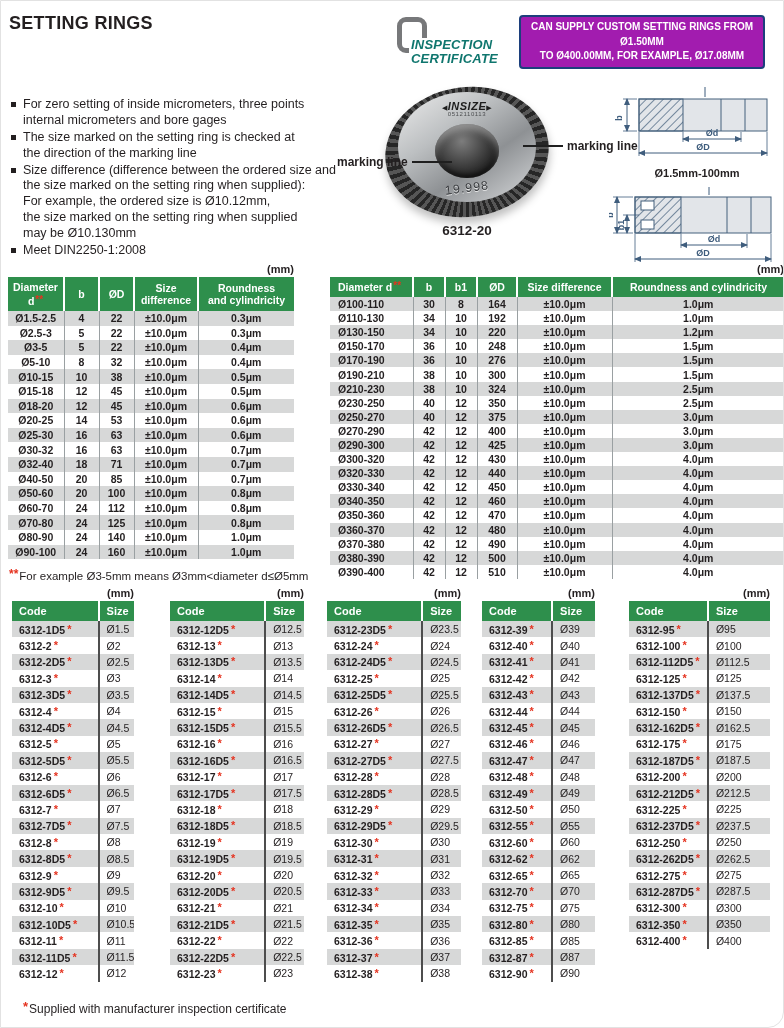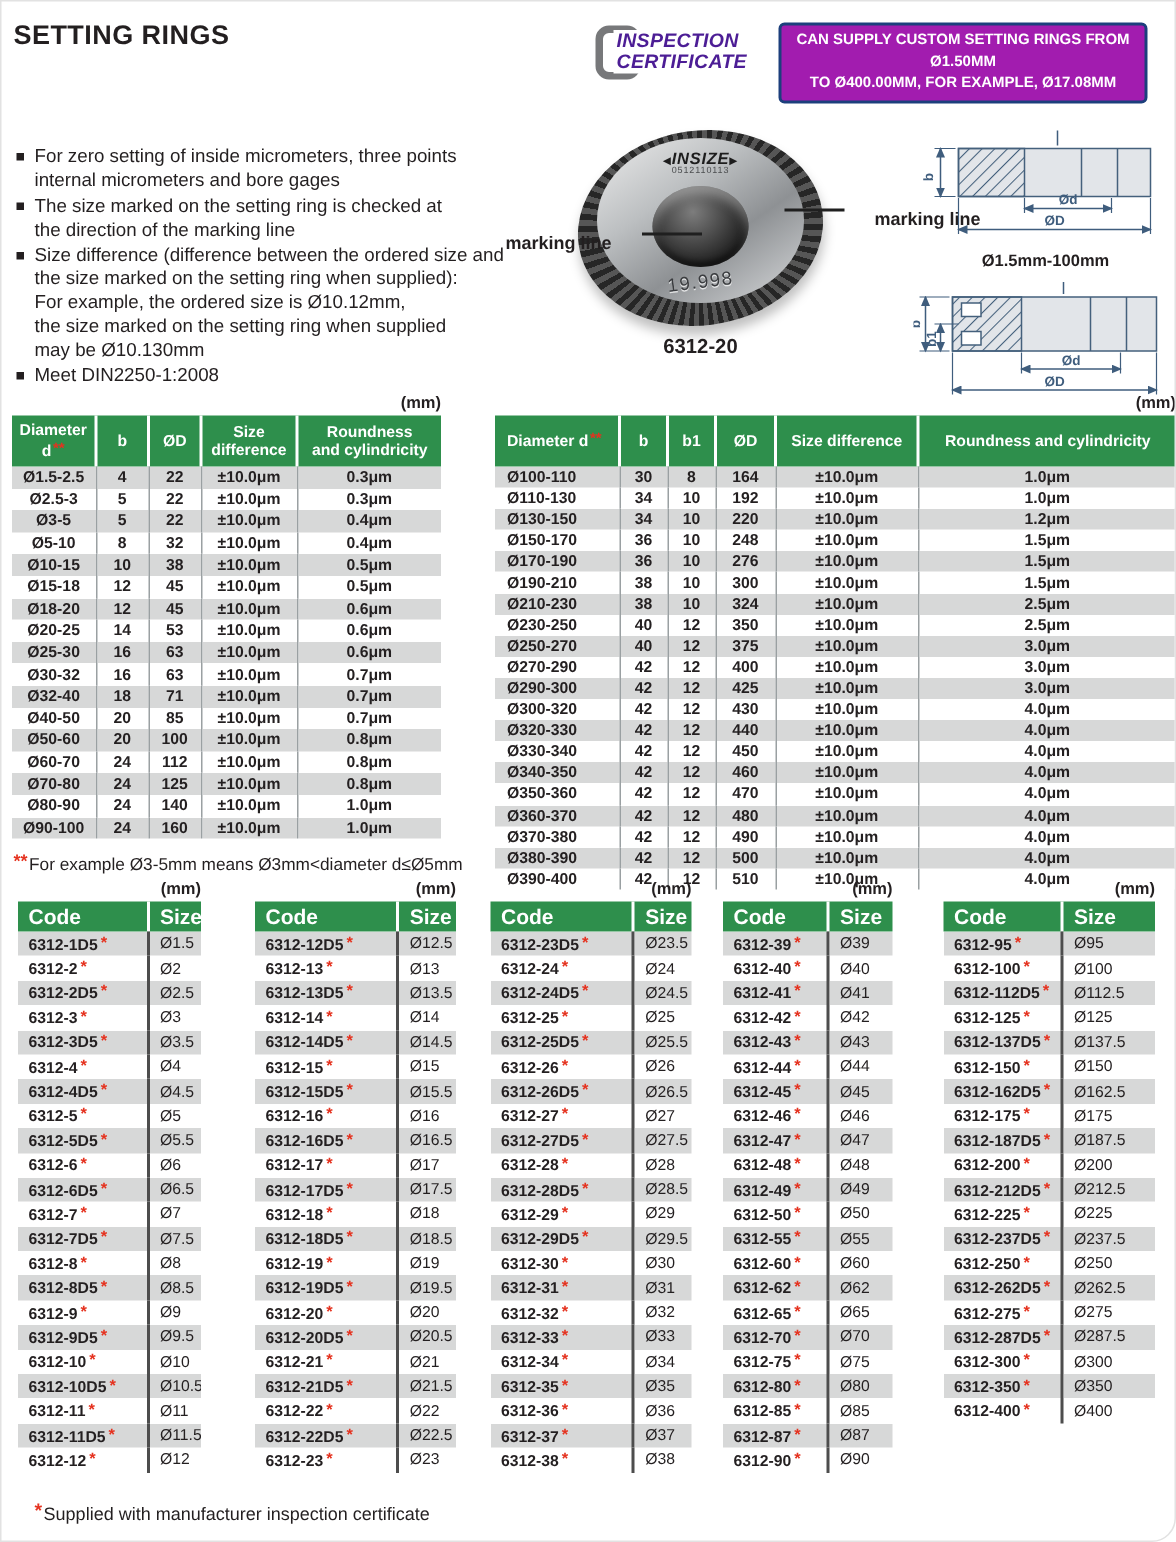--- a/index.html
+++ b/index.html
@@ -5,23 +5,23 @@
   * { margin:0; padding:0; box-sizing:border-box; }
   html,body { background:#fff; }
   body { font-family:"Liberation Sans","DejaVu Sans",sans-serif; color:#231f20; width:784px; }
   .page { position:relative; width:784px; height:1028px; background:#fff; overflow:hidden;
           border:1px solid #e2e2e2; border-radius:0 0 16px 0; }
 
   
   .title { position:absolute; left:8px; top:12px; font-size:18px; font-weight:bold; letter-spacing:.3px; }
   .cert { position:absolute; left:396px; top:18px; width:118px; height:34px; }
   .cert-ring { position:absolute; left:0; top:-2px; width:30px; height:36px; border:5px solid #77787a; border-radius:9px; }
-  .cert-text { position:absolute; left:12px; top:1px; background:#fff; padding:0 2px;
+  .cert-text { position:absolute; left:12px; top:19px; background:#fff; padding:0 2px;
                font-style:italic; font-weight:bold; font-size:13px; line-height:1.1;
-               color:#4c1d95; letter-spacing:.2px; }
+               color:#0f766e; letter-spacing:.2px; }
   .cert-text span { display:block; }
   .banner { position:absolute; left:518px; top:14px; width:246px; min-height:36px;
             background:#a21caf; border:2px solid #1c3f7c; border-radius:4px;
             color:#fff; font-weight:bold; font-size:10px; line-height:1.45;
             text-align:center; padding:3px 4px; white-space:pre-line; }
 
   
   .bullets { position:absolute; left:10px; top:96px; width:334px; list-style:none; }
   .bullets li { display:flex; margin-bottom:1px; }
   .bullets .sq { flex:0 0 5px; width:5px; height:5px; background:#231f20; margin:5px 7px 0 0; }
@@ -40,21 +40,21 @@
       box-shadow:inset 0 5px 7px rgba(255,255,255,.4), inset 0 -3px 5px rgba(0,0,0,.6); }
   .ring-brand { position:absolute; left:13px; top:13px; width:138px; text-align:center;
       font-size:11px; font-weight:bold; font-style:italic; color:#1d1d1d; letter-spacing:.5px; }
   .ring-brand::before { content:"◀"; font-size:7px; font-style:normal; }
   .ring-brand::after  { content:"▶"; font-size:7px; font-style:normal; }
   .ring-serial { position:absolute; left:13px; top:24px; width:138px; text-align:center;
       font-size:6px; color:#4c4e50; letter-spacing:.6px; }
   .ring-mark { position:absolute; left:13px; top:94px; width:138px; text-align:center;
       font-size:12.5px; color:#3a3c3f; letter-spacing:1px; transform:rotate(-7deg);
       text-shadow:0 1px 0 rgba(255,255,255,.7); }
-  .ml { position:absolute; display:flex; gap:20px;
+  .ml { position:absolute; display:flex; align-items:center; gap:4px;
         font-size:12px; font-weight:bold; white-space:nowrap; }
   .ml .ml-line { display:block; width:40px; height:2px; background:#1f1f1f; }
   .ml-left  { left:0;  top:68px; }
   .ml-right { left:186px; top:52px; }
   .product-code { position:absolute; left:48px; top:136px; width:164px; text-align:center;
       font-size:13.5px; font-weight:bold; }
 
   
   .drawings { position:absolute; left:608px; top:84px; width:176px; }
   .drawing { margin-bottom:6px; }
@@ -73,42 +73,42 @@
   .sup-red, .star, .fn-marker { color:#e5321f; font-weight:bold; }
   .sup-red { font-size:10px; vertical-align:2px; margin-left:1px; }
 
   
   .spec-block { position:absolute; }
   #spec-left-block  { left:7px;   top:262px; width:286px; }
   #spec-right-block { left:329px; top:262px; width:454px; }
   .spec-block .mm { margin-bottom:2px; }
   #spec-left  { width:286px; } #spec-right { width:454px; }
   #spec-left th { font-size:10.5px; height:34px; }
-  #spec-right th { font-size:10.5px; height:34px; }
+  #spec-right th { font-size:10.5px; height:20px; }
   #spec-left td { height:14.6px; }
   #spec-right td { height:14.1px; }
   #spec-left tbody td + td, #spec-right tbody td + td { border-left:1px solid #9aa0a2; }
   #spec-left  col:nth-child(1){width:56px;} #spec-left  col:nth-child(2){width:35px;}
   #spec-left  col:nth-child(3){width:35px;} #spec-left  col:nth-child(4){width:64px;}
   #spec-left  col:nth-child(5){width:96px;}
   #spec-right col:nth-child(1){width:83px;} #spec-right col:nth-child(2){width:32px;}
   #spec-right col:nth-child(3){width:32px;} #spec-right col:nth-child(4){width:40px;}
   #spec-right col:nth-child(5){width:95px;} #spec-right col:nth-child(6){width:172px;}
   #spec-right td:first-child, #spec-right th:first-child { text-align:left; padding-left:8px; }
   .spec-footnote { position:absolute; left:8px; top:566px; font-size:11.5px; }
   .fn-marker { font-size:12px; vertical-align:2px; margin-right:1px; }
 
   
   .code-block { position:absolute; top:586px; }
   .code-block .mm { margin-bottom:2px; }
   #code-block-0 { left:11px;  width:122px; } #code-block-1 { left:169px; width:134px; }
   #code-block-2 { left:326px; width:134px; } #code-block-3 { left:481px; width:113px; }
   #code-block-4 { left:628px; width:141px; }
   .code-table { width:100%; }
-  .code-table th { font-size:14px; height:20px; text-align:left; padding-left:7px; }
+  .code-table th { font-size:11px; height:20px; text-align:left; padding-left:7px; }
   .code-table td { height:16.4px; text-align:left; padding-left:7px; }
   .code-table td.size { font-weight:normal; border-left:2px solid #4d4d4d; }
   .code-table col:nth-child(1){width:71%;} .code-table col:nth-child(2){width:29%;}
   #code-block-3 .code-table col:nth-child(1){width:62%;} #code-block-3 .code-table col:nth-child(2){width:38%;}
   #code-block-4 .code-table col:nth-child(1){width:56%;} #code-block-4 .code-table col:nth-child(2){width:44%;}
   .star { font-size:11px; vertical-align:1px; margin-left:2px; }
 
   .footer-note { position:absolute; left:10px; top:998px; font-size:12px;margin-left:12px; }
   .footer-note .fn-marker { font-size:13px; }
 </style>

